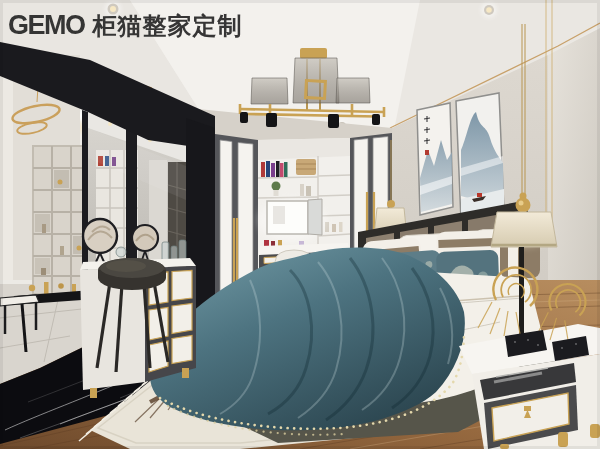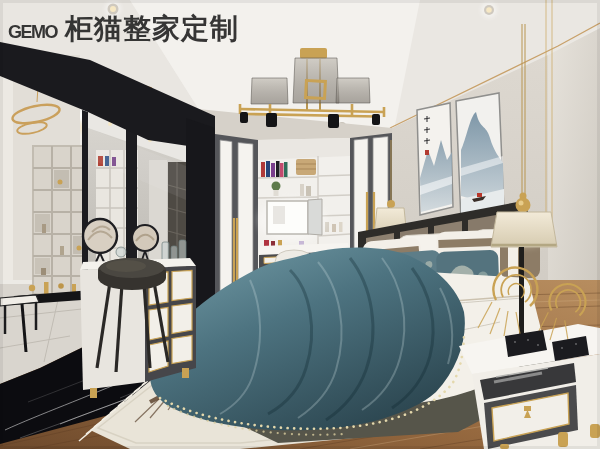--- a/index.html
+++ b/index.html
@@ -1,22 +1,22 @@
 <!DOCTYPE html>
 <html><head>
 <meta charset="utf-8">
 <style>
   html,body{margin:0;padding:0;background:#888;}
   .stage{position:relative;width:600px;height:449px;overflow:hidden;background:#e9e6e1;
          font-family:"Liberation Sans","DejaVu Sans",sans-serif;}
   .stage svg{position:absolute;left:0;top:0;}
   .watermark{position:absolute;left:8px;top:10px;display:flex;align-items:baseline;gap:8px;
              color:#262626;opacity:.92;white-space:nowrap;z-index:50;}
-  .brand{font-size:18px;font-weight:900;letter-spacing:-1.5px;}
-  .brand-cn{font-size:28px;font-weight:700;letter-spacing:1px;}
+  .brand{font-size:27px;font-weight:900;letter-spacing:-1.5px;}
+  .brand-cn{font-size:24px;font-weight:700;letter-spacing:1px;}
 </style>
 </head>
 <body>
 
 <div class="stage">
 
 <svg width="600" height="449" viewBox="0 0 600 449">
 <defs>
   <linearGradient id="gWood" x1="0" y1="1" x2="1" y2="0">
     <stop offset="0" stop-color="#6e4a2c"></stop>

